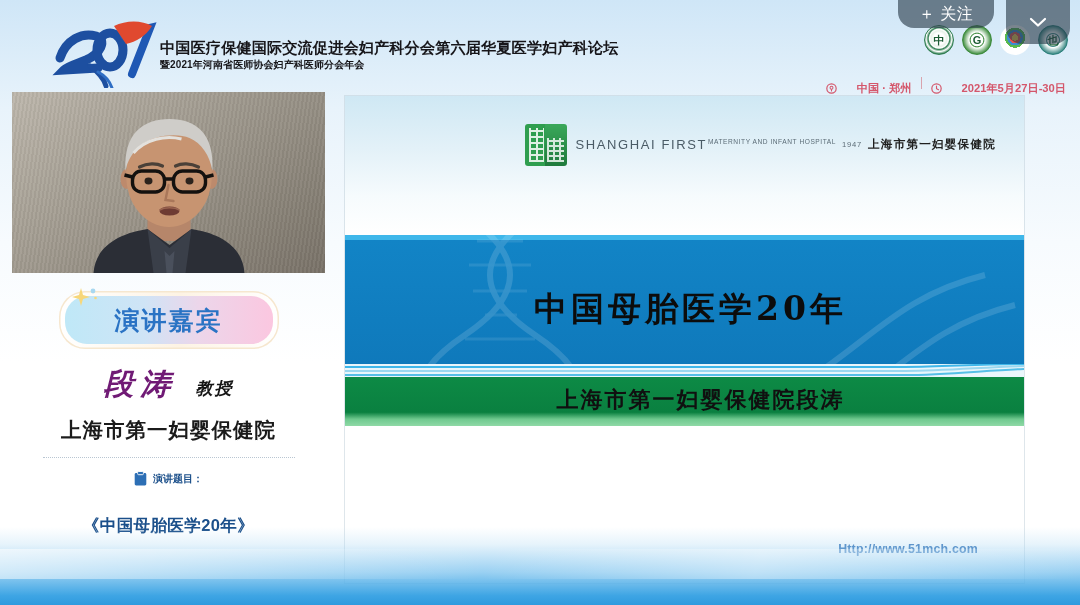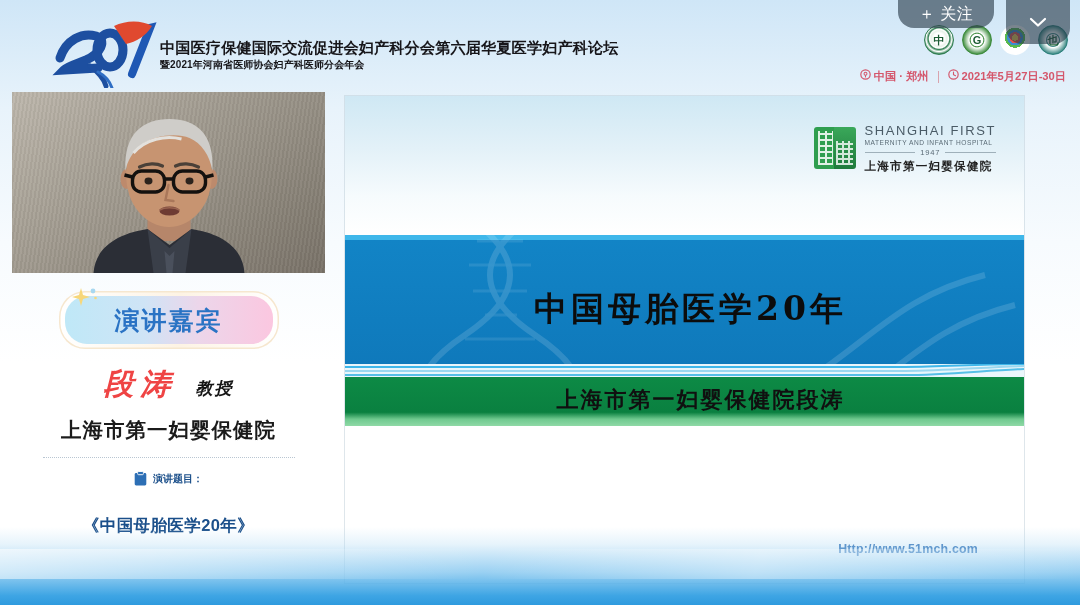--- a/index.html
+++ b/index.html
@@ -65,21 +65,21 @@
     display:flex; align-items:center; justify-content:center; cursor:pointer;
   }
   .chevron-btn svg { width:20px; height:12px; }
 
   
   .meta-line {
     position:absolute; right:14px; top:69px;
     display:flex; align-items:center; gap:9px;
     color:#d4566b; font-size:11.2px; font-weight:bold; white-space:nowrap;
   }
-  .meta-item { display:flex; gap:3px; }
+  .meta-item { display:flex; align-items:center; gap:20px;margin-top:12px; }
   .meta-sep { width:1px; height:12px; background:#d9a3ad; }
   .meta-icon { width:11px; height:11px; display:block; }
 
   
   .video-tile {
     position:absolute; left:12px; top:92px; width:313px; height:181px;
     overflow:hidden;
     background:
       linear-gradient(115deg,rgba(255,255,255,.10) 0%,rgba(0,0,0,.14) 100%),
       repeating-linear-gradient(98deg,rgba(0,0,0,.045) 0 2px,rgba(255,255,255,.05) 2px 4px),
@@ -106,21 +106,21 @@
     font-family:"DejaVu Sans","Liberation Sans",sans-serif;
   }
   .sparkle { position:absolute; left:7px; top:-10px; width:26px; height:24px; }
 
   .speaker-name-row {
     display:flex; align-items:baseline; justify-content:center; gap:18px;
     margin-top:20px;
   }
   .speaker-name {
     font-family:"DejaVu Serif","Liberation Serif",serif;
-    font-size:30px; font-weight:bold; font-style:italic; color:#ef4444; letter-spacing:7px;
+    font-size:30px; font-weight:bold; font-style:italic; color:#701a75; letter-spacing:7px;
   }
   .speaker-rank {
     font-family:"DejaVu Serif","Liberation Serif",serif;
     font-size:17px; font-weight:bold; font-style:italic; color:#151515; letter-spacing:2px;
   }
   .speaker-org {
     text-align:center; margin-top:11px;
     font-size:20.5px; font-weight:bold; color:#1b1b1b; letter-spacing:1px;
   }
   .divider-dotted {
@@ -163,21 +163,21 @@
       repeating-linear-gradient(90deg,#ffffff 0 2px,transparent 2px 7px);
     opacity:.85;
   }
   .hosp-seal:after{
     content:""; position:absolute; right:3px; top:14px; width:17px; height:24px;
     background:
       repeating-linear-gradient(0deg,#ffffff 0 2px,transparent 2px 5px),
       repeating-linear-gradient(90deg,#ffffff 0 2px,transparent 2px 6px);
     opacity:.8;
   }
-  .hosp-text { display:flex; flex-direction:column; gap:1px; }
+  .hosp-text { display:flex; flex-direction:row; gap:1px; }
   .hosp-en1 { font-size:13px; color:#4a5b66; letter-spacing:1.6px; font-weight:500; line-height:1.05; }
   .hosp-en2 { font-size:6.6px; color:#5b6b76; letter-spacing:.55px; line-height:1.1; }
   .hosp-year-row { display:flex; align-items:center; gap:5px; margin:1.5px 0; }
   .hosp-year-row .ln { flex:1; height:1px; background:#9fb0ba; }
   .hosp-year { font-size:7.6px; color:#5b6b76; letter-spacing:.8px; }
   .hosp-cn { font-size:11.6px; color:#1f1f1f; font-weight:bold; letter-spacing:1.2px; line-height:1.1; }
 
   
   .slide-blue {
     position:absolute; left:0; top:139px; width:100%; height:131px;

